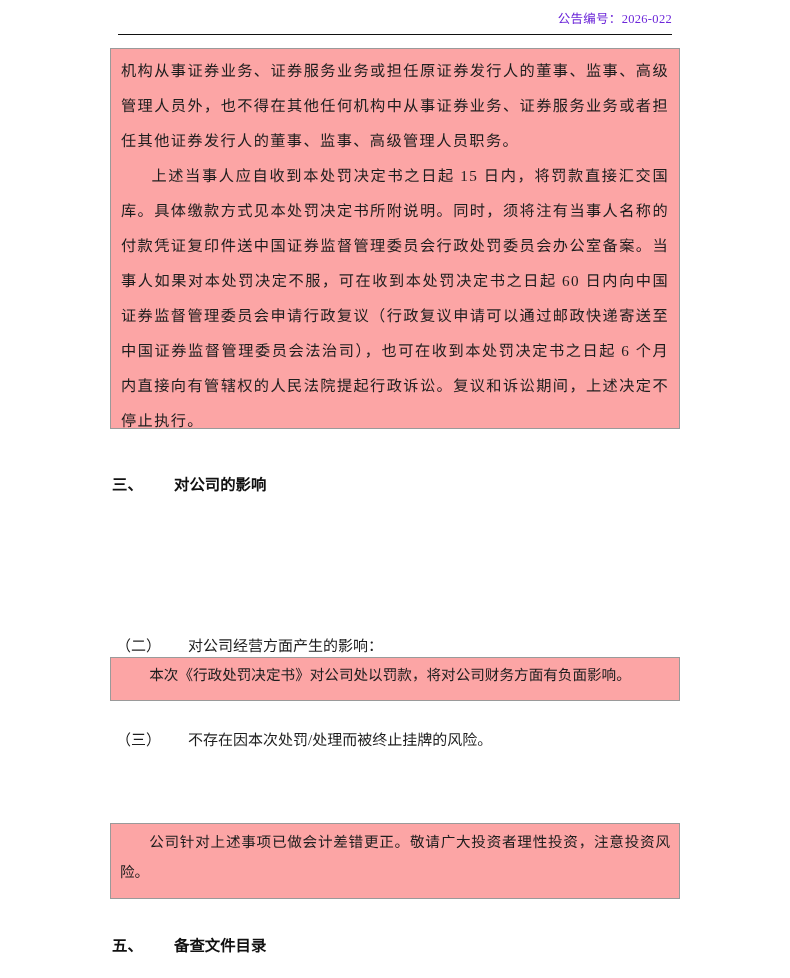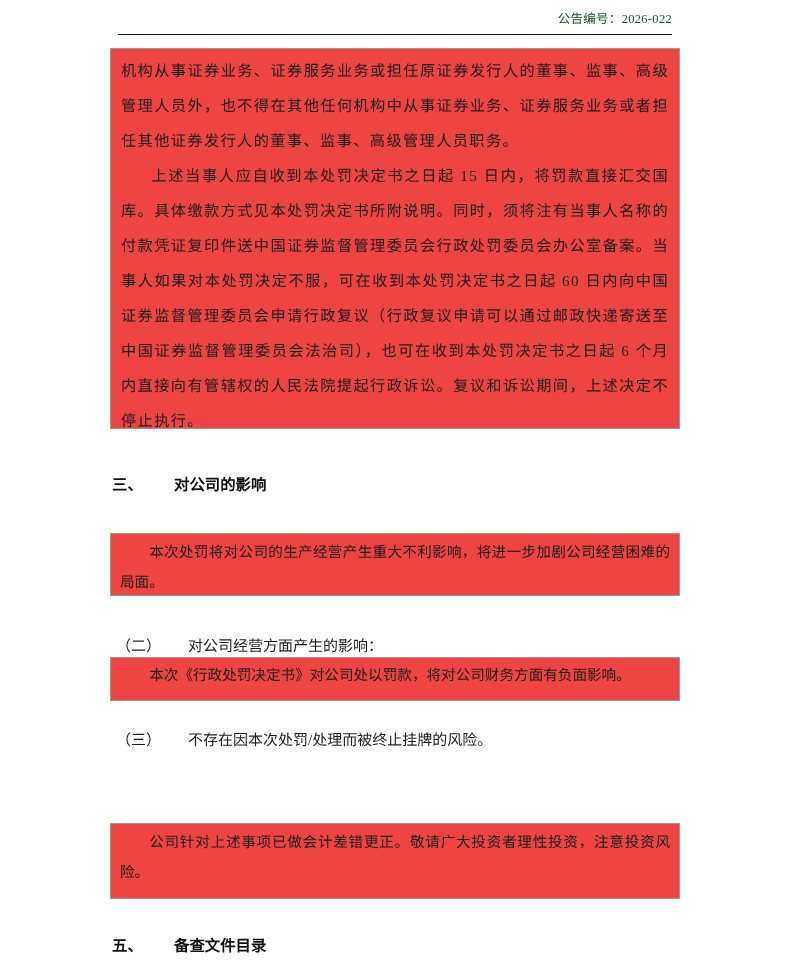--- a/index.html
+++ b/index.html
@@ -26,39 +26,39 @@
 
   
   .header {
     position: absolute;
     left: 118px;
     top: 8px;
     width: 554px;
     text-align: right;
     font-size: 12.5px;
     letter-spacing: 0.3px;
-    color: #14532d;
+    color: #6d28d9;
   }
   .header-rule {
     position: absolute;
     left: 118px;
     top: 34px;
     width: 554px;
     height: 0;
     border-top: 1.6px solid #111;
   }
 
   
   .box {
     position: absolute;
     left: 110px;
     width: 570px;
     border: 1px solid #9a9a9a;
     box-sizing: border-box;
-    background: #ef4444;
+    background: #fca5a5;
   }
   .box .inner {
     padding: 6px 8px 6px 8px;
   }
 
   
   .para {
     font-size: 15.2px;
     line-height: 35px;
     text-align: justify;
@@ -132,25 +132,20 @@
       <p class="para loose">机构从事证券业务、证券服务业务或担任原证券发行人的董事、监事、高级管理人员外，也不得在其他任何机构中从事证券业务、证券服务业务或者担任其他证券发行人的董事、监事、高级管理人员职务。</p>
       <p class="para loose indent">上述当事人应自收到本处罚决定书之日起 15 日内，将罚款直接汇交国库。具体缴款方式见本处罚决定书所附说明。同时，须将注有当事人名称的付款凭证复印件送中国证券监督管理委员会行政处罚委员会办公室备案。当事人如果对本处罚决定不服，可在收到本处罚决定书之日起 60 日内向中国证券监督管理委员会申请行政复议（行政复议申请可以通过邮政快递寄送至中国证券监督管理委员会法治司），也可在收到本处罚决定书之日起 6 个月内直接向有管辖权的人民法院提起行政诉讼。复议和诉讼期间，上述决定不停止执行。</p>
     </div>
   </div>
 
   <div class="section-heading" id="heading-impact">
     <span class="num">三、</span><span>对公司的影响</span>
   </div>
 
 
-  <div class="box" id="box-operating">
-    <div class="inner">
-      <p class="para indent">本次处罚将对公司的生产经营产生重大不利影响，将进一步加剧公司经营困难的局面。</p>
-    </div>
-  </div>
 
   <div class="sub-heading" id="sub-financial">
     <span class="snum">（二）</span><span>对公司经营方面产生的影响：</span>
   </div>
 
   <div class="box" id="box-financial">
     <div class="inner">
       <p class="para indent">本次《行政处罚决定书》对公司处以罚款，将对公司财务方面有负面影响。</p>
     </div>
   </div>

